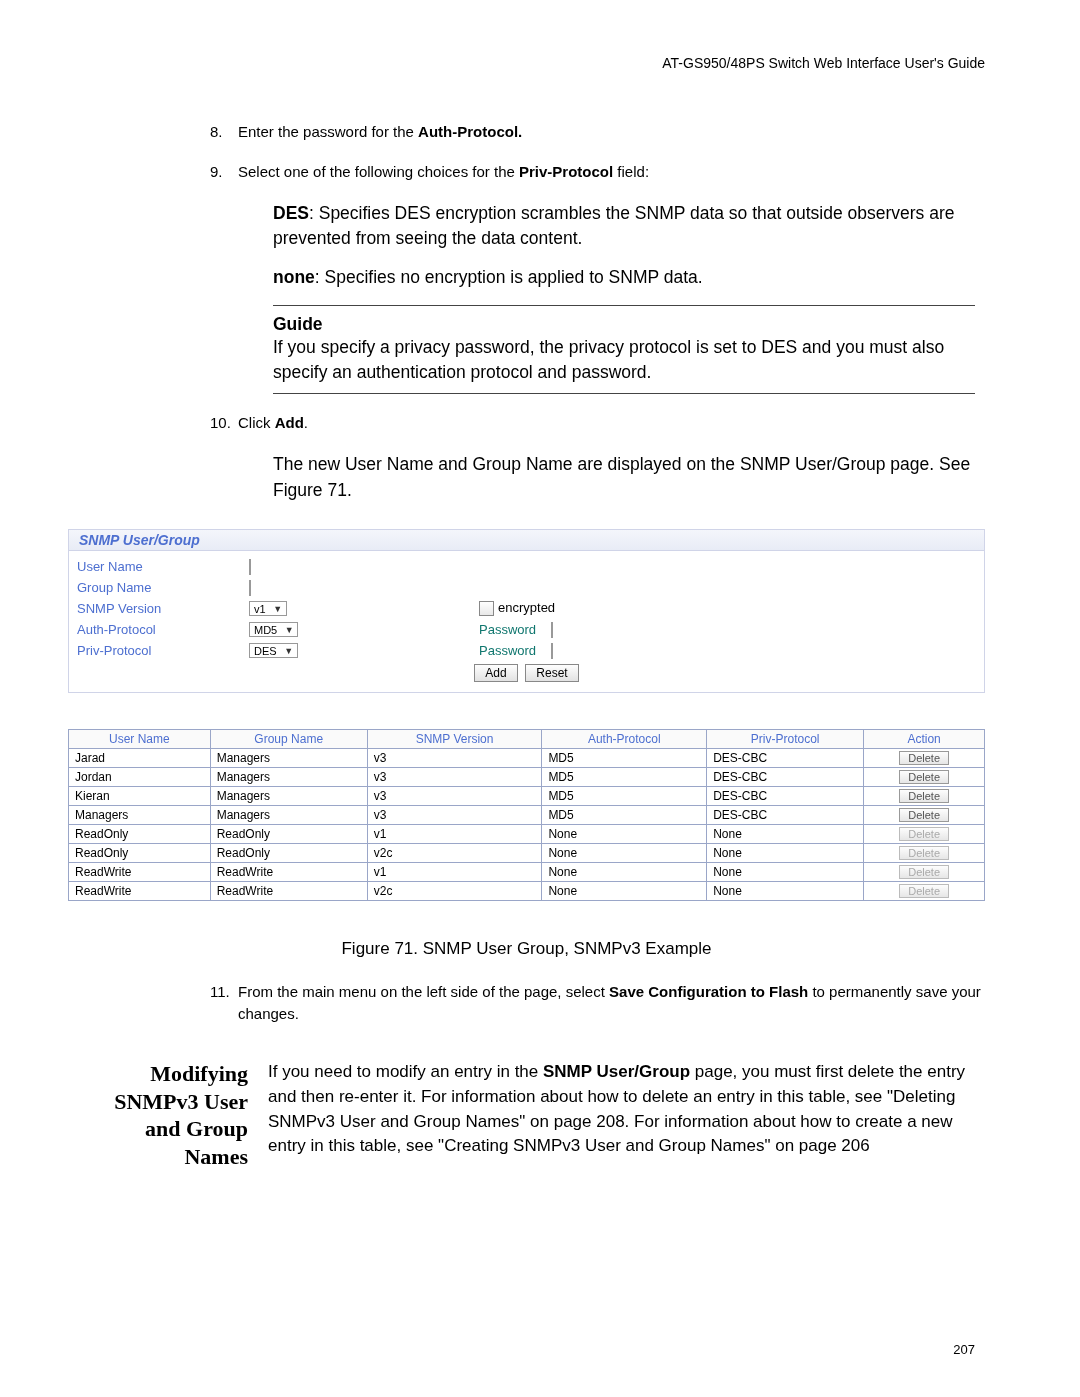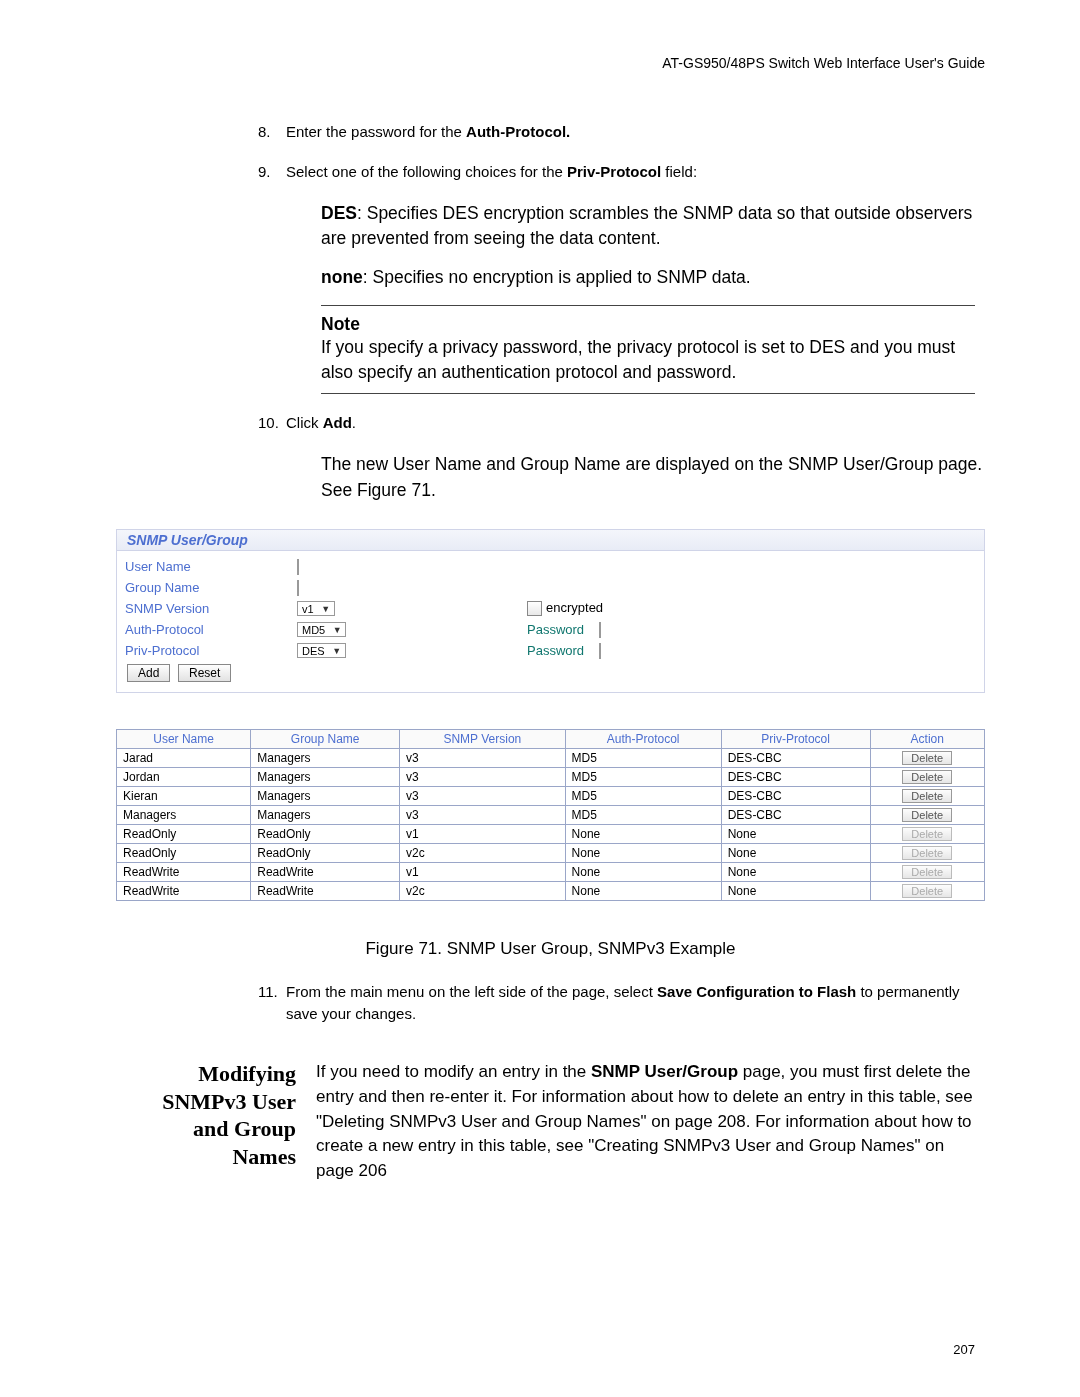--- a/index.html
+++ b/index.html
@@ -8,21 +8,21 @@
     background: #fff;
     font-family: Arial, Helvetica, sans-serif;
     font-size: 16px;
     color: #000;
   }
   .page {
     width: 1080px;
     height: 1397px;
     position: relative;
     box-sizing: border-box;
-    padding: 55px 95px 0 116px;
+    padding: 55px 95px 0 68px;
   }
   .header-right {
     text-align: right;
     font-size: 14px;
     margin-bottom: 50px;
   }
   ol.steps {
     list-style: none;
     margin: 0;
     padding: 0;
@@ -133,21 +133,21 @@
     font-size:9px;
   }
   .chk {
     display:inline-block;
     width:13px;height:13px;
     border:1px solid #888;
     background:linear-gradient(#fff,#e8e8e8);
     vertical-align:middle;
     margin-right:4px;
   }
-  .btnrow { margin-top:4px; }
+  .btnrow { text-align:center; margin-top:4px; }
   .btn {
     display:inline-block;
     border:1px solid #888;
     background:linear-gradient(#fefefe,#e2e2e2);
     font-size:12px;
     padding:1px 10px;
     margin:0 2px;
   }
 
   
@@ -230,21 +230,21 @@
   </ol>
 
   <div class="indent">
     <b>DES</b><span>: Specifies DES encryption scrambles the SNMP data so that outside observers are prevented from seeing the data content.</span>
   </div>
   <div class="indent">
     <b>none</b><span>: Specifies no encryption is applied to SNMP data.</span>
   </div>
 
   <hr class="rule">
-  <div class="note-label">Note</div>
+  <div class="note-label">Guide</div>
   <div class="note-body">If you specify a privacy password, the privacy protocol is set to DES and you must also specify an authentication protocol and password.</div>
   <hr class="rule">
 
   <ol class="steps" style="margin-top:18px;">
     <li data-num="10">
       <span>Click </span><b>Add</b><span>.</span>
     </li>
   </ol>
   <div class="indent">The new User Name and Group Name are displayed on the SNMP User/Group page. See Figure 71.</div>
 

